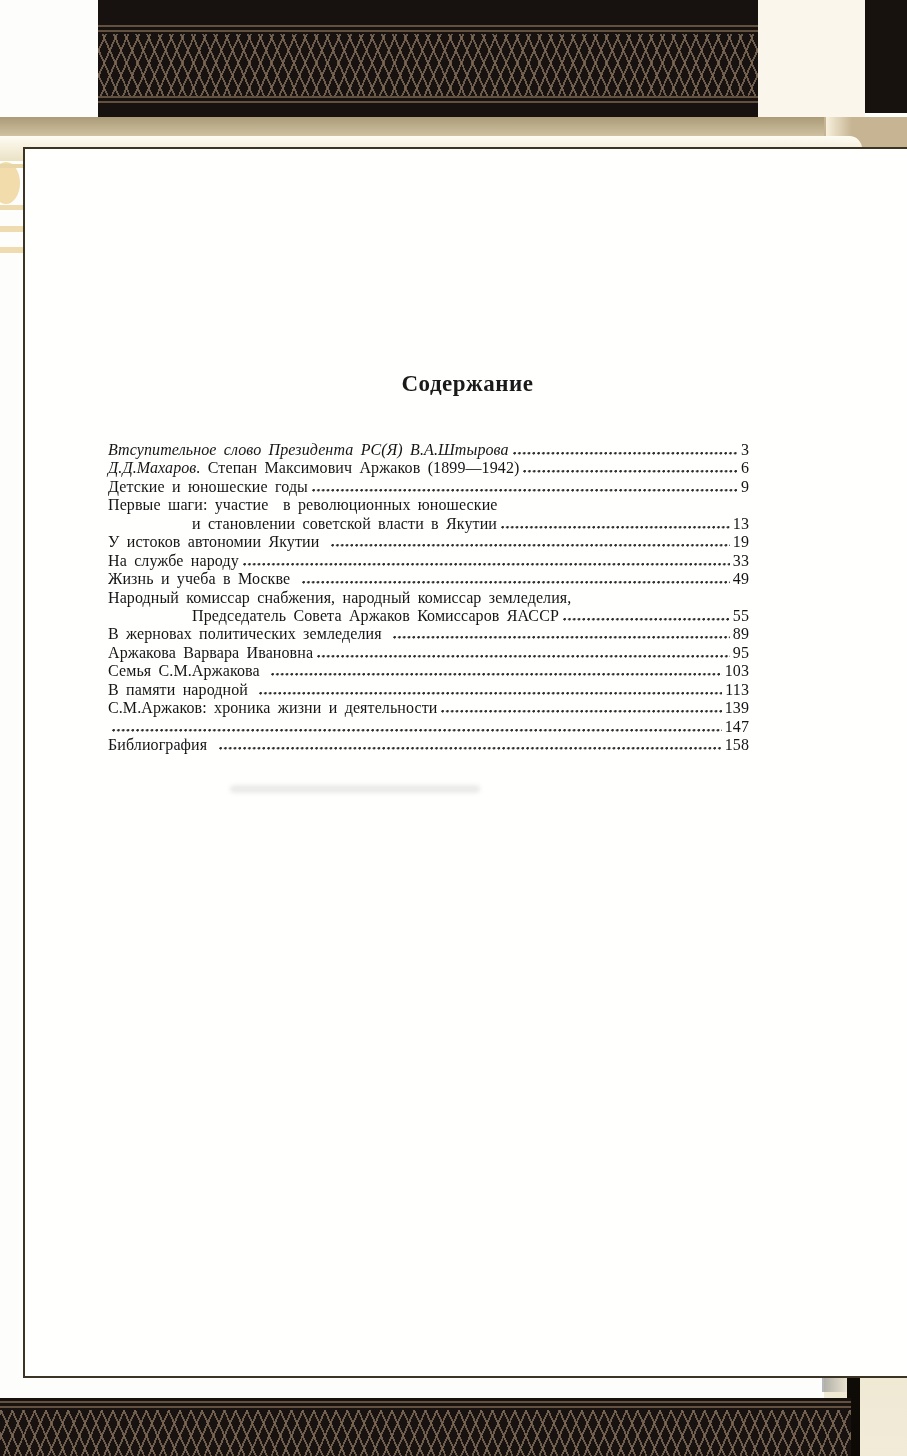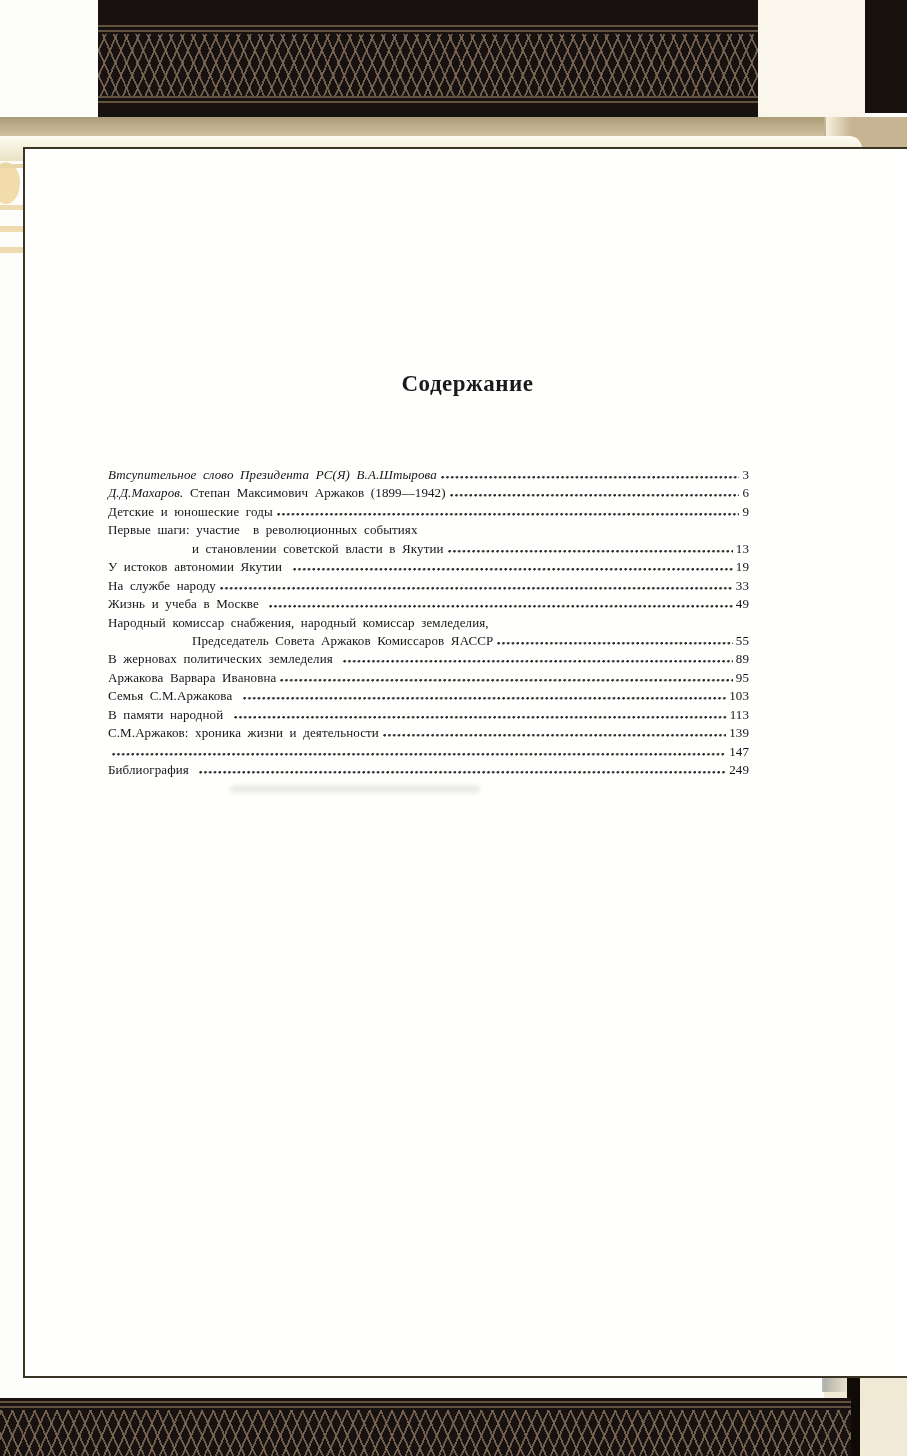--- a/index.html
+++ b/index.html
@@ -56,22 +56,22 @@
   
   #page{
     left:23px;top:147px;width:889px;height:1231px;
     background:#fffffe;border:2px solid #3b3425;box-sizing:border-box;z-index:5;
   }
   #page-title{
     position:absolute;left:0;right:0;top:222px;text-align:center;
     font-size:23px;font-weight:bold;color:#1a1a1a;letter-spacing:.5px;
   }
   #toc{
-    position:absolute;left:83px;top:317px;width:641px;
-    font-size:13px;color:#151515;
+    position:absolute;left:83px;top:292px;width:641px;
+    font-size:16px;color:#151515;
   }
   .toc-row{
     display:flex;align-items:baseline;height:18.45px;line-height:18.45px;
     word-spacing:3.2px;letter-spacing:.1px;
   }
   .toc-row .lbl{white-space:pre;}
   .toc-row .pg{white-space:pre;}
   .toc-row.italic .lbl{font-style:italic;}
   .toc-row .lbl-prefix{font-style:italic;white-space:pre;}
   .toc-row.indent .lbl{padding-left:84px;}
@@ -131,21 +131,21 @@
       <span class="lbl"> Степан Максимович Аржаков (1899—1942)</span>
       <span class="leader"></span>
       <span class="pg">6</span>
     </div>
     <div class="toc-row">
       <span class="lbl">Детские и юношеские годы</span>
       <span class="leader"></span>
       <span class="pg">9</span>
     </div>
     <div class="toc-row">
-      <span class="lbl">Первые шаги: участие  в революционных событиях</span>
+      <span class="lbl">Первые шаги: участие  в революционных юношеские</span>
     </div>
     <div class="toc-row indent">
       <span class="lbl">и становлении советской власти в Якутии</span>
       <span class="leader"></span>
       <span class="pg">13</span>
     </div>
     <div class="toc-row">
       <span class="lbl">У истоков автономии Якутии </span>
       <span class="leader"></span>
       <span class="pg">19</span>
@@ -193,18 +193,18 @@
       <span class="leader"></span>
       <span class="pg">139</span>
     </div>
     <div class="toc-row">
       <span class="leader"></span>
       <span class="pg">147</span>
     </div>
     <div class="toc-row">
       <span class="lbl">Библиография </span>
       <span class="leader"></span>
-      <span class="pg">249</span>
+      <span class="pg">158</span>
     </div>
   </div>
 
   <div id="scan-artifact"></div>
 </div>
 
 </body></html>

